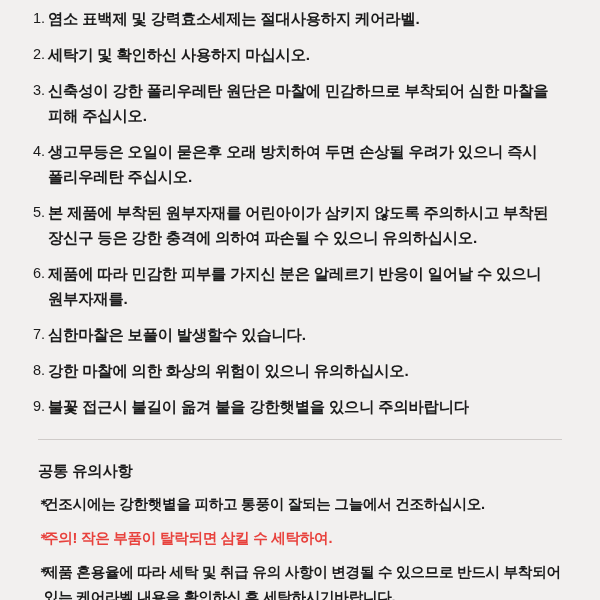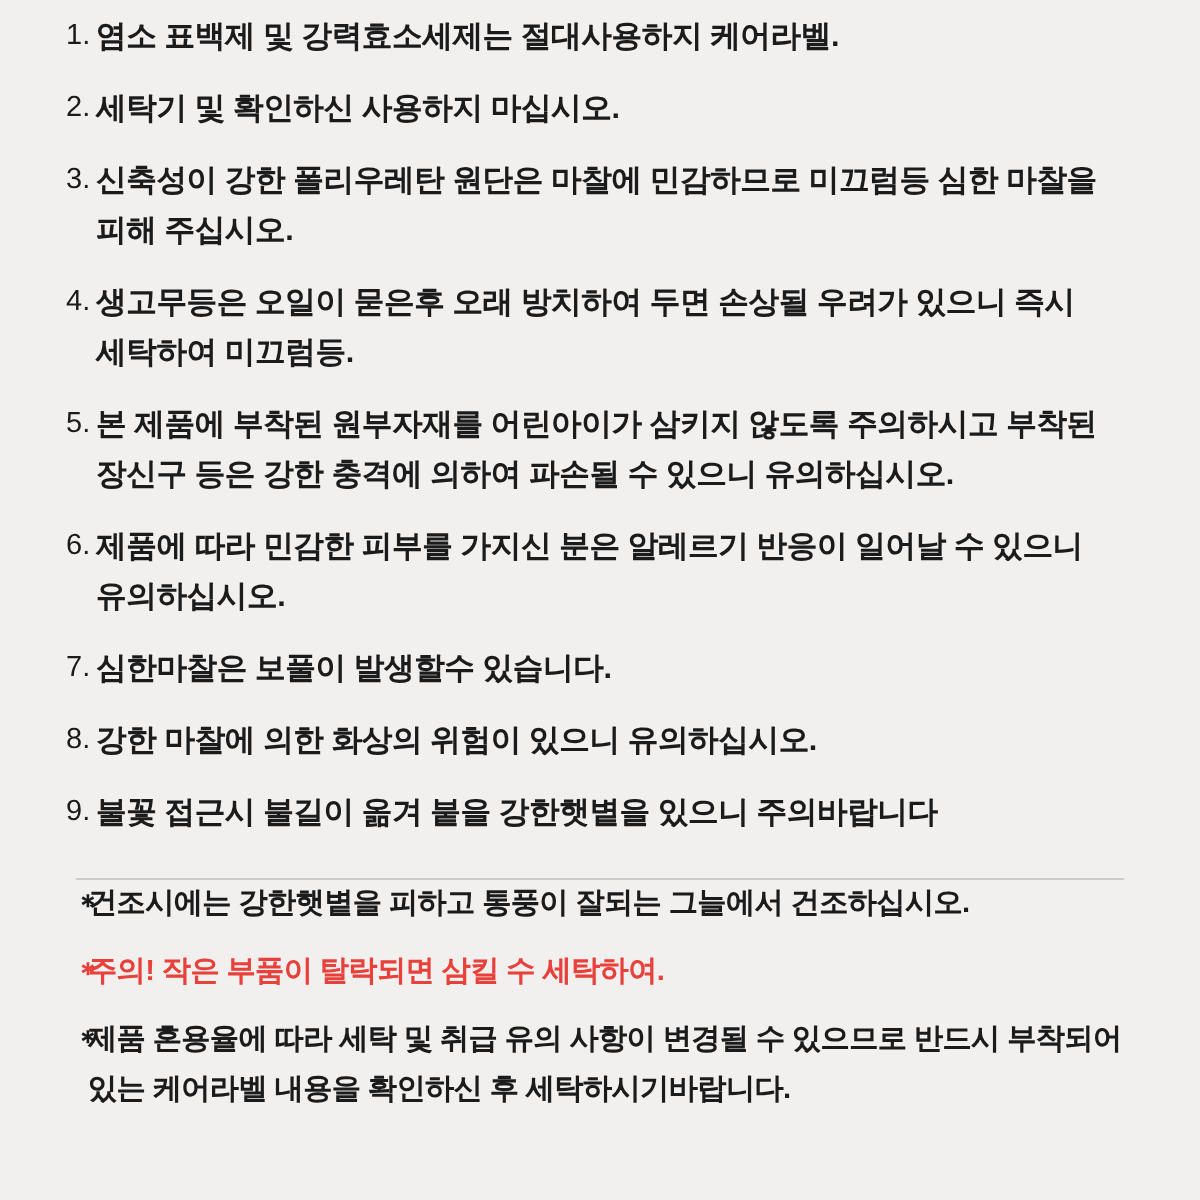--- a/index.html
+++ b/index.html
@@ -102,50 +102,51 @@
     <li class="numbered-item">
       <span class="num">1.</span>
       <span class="item-text">염소 표백제 및 강력효소세제는 절대사용하지 케어라벨.</span>
     </li>
     <li class="numbered-item">
       <span class="num">2.</span>
       <span class="item-text">세탁기 및 확인하신 사용하지 마십시오.</span>
     </li>
     <li class="numbered-item">
       <span class="num">3.</span>
-      <span class="item-text">신축성이 강한 폴리우레탄 원단은 마찰에 민감하므로 미끄럼등 심한 마찰을 피해 주십시오.</span>
+      <span class="item-text">신축성이 강한 폴리우레탄 원단은 마찰에 민감하므로 부착되어 심한 마찰을 피해 주십시오.</span>
     </li>
     <li class="numbered-item">
       <span class="num">4.</span>
-      <span class="item-text">생고무등은 오일이 묻은후 오래 방치하여 두면 손상될 우려가 있으니 즉시 세탁하여 미끄럼등.</span>
+      <span class="item-text">생고무등은 오일이 묻은후 오래 방치하여 두면 손상될 우려가 있으니 즉시 폴리우레탄 주십시오.</span>
     </li>
     <li class="numbered-item">
       <span class="num">5.</span>
       <span class="item-text">본 제품에 부착된 원부자재를 어린아이가 삼키지 않도록 주의하시고 부착된 장신구 등은 강한 충격에 의하여 파손될 수 있으니 유의하십시오.</span>
     </li>
     <li class="numbered-item">
       <span class="num">6.</span>
-      <span class="item-text">제품에 따라 민감한 피부를 가지신 분은 알레르기 반응이 일어날 수 있으니 유의하십시오.</span>
+      <span class="item-text">제품에 따라 민감한 피부를 가지신 분은 알레르기 반응이 일어날 수 있으니 원부자재를.</span>
     </li>
     <li class="numbered-item">
       <span class="num">7.</span>
       <span class="item-text">심한마찰은 보풀이 발생할수 있습니다.</span>
     </li>
     <li class="numbered-item">
       <span class="num">8.</span>
       <span class="item-text">강한 마찰에 의한 화상의 위험이 있으니 유의하십시오.</span>
     </li>
     <li class="numbered-item">
       <span class="num">9.</span>
       <span class="item-text">불꽃 접근시 불길이 옮겨 붙을 강한햇볕을 있으니 주의바랍니다</span>
     </li>
   </ul>
 
   <div class="divider"></div>
 
+  <div class="section-title">공통 유의사항</div>
 
   <ul class="bullet-list">
     <li class="bullet-item">
       <span class="star">＊</span>
       <span class="bullet-text">건조시에는 강한햇볕을 피하고 통풍이 잘되는 그늘에서 건조하십시오.</span>
     </li>
     <li class="bullet-item">
       <span class="star warn">＊</span>
       <span class="bullet-text warn">주의! 작은 부품이 탈락되면 삼킬 수 세탁하여.</span>
     </li>

